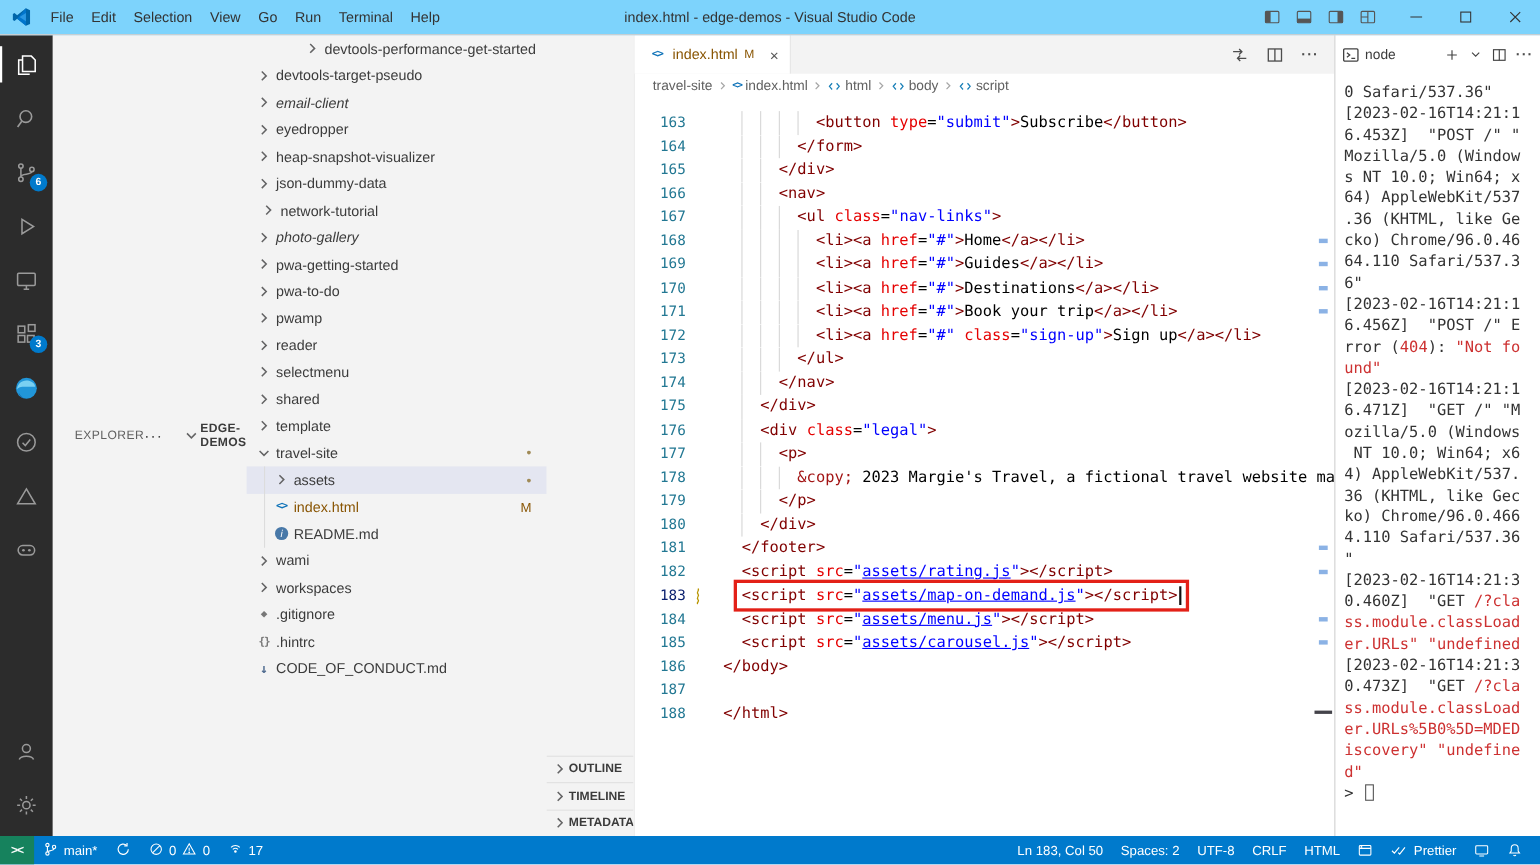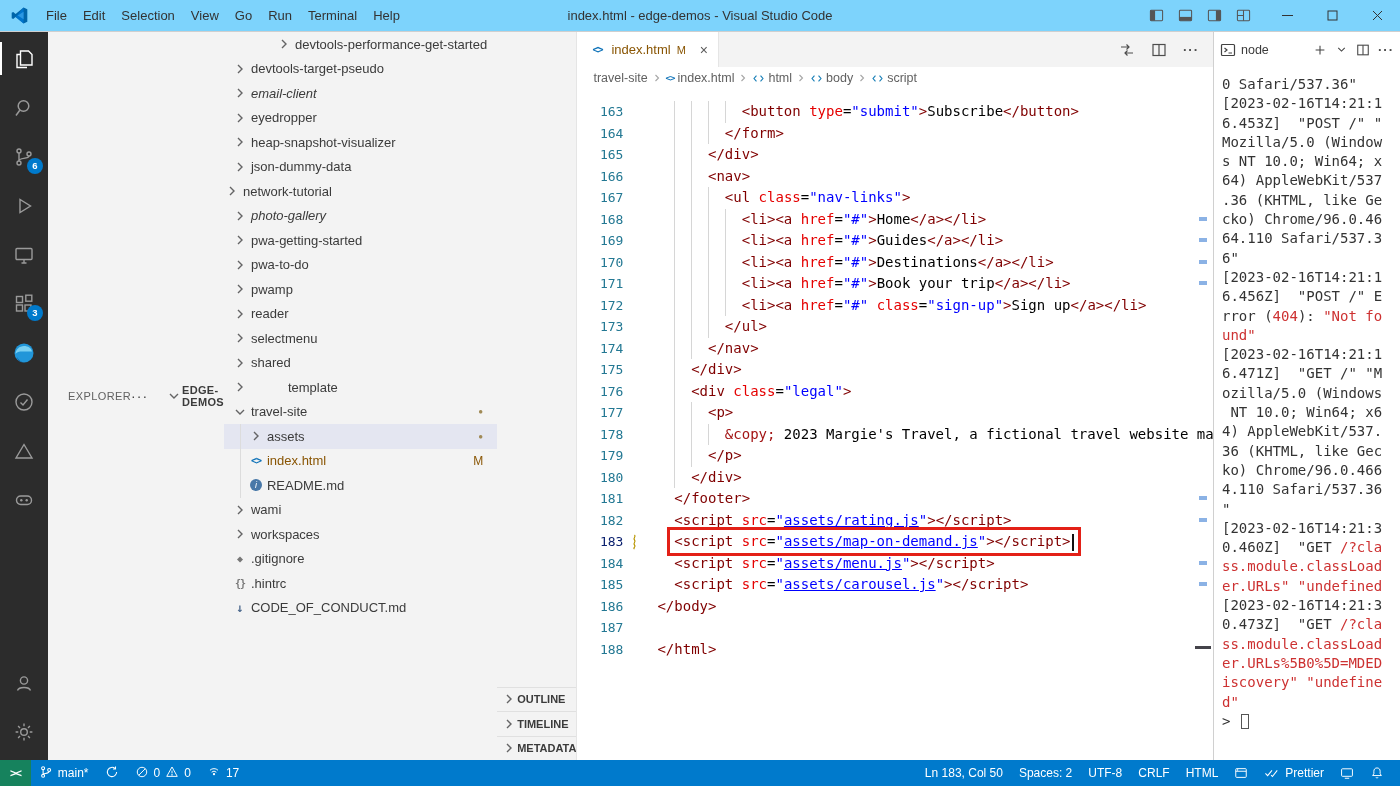--- a/index.html
+++ b/index.html
@@ -314,21 +314,21 @@
             <span class="tree-label">heap-snapshot-visualizer</span>
           </div>
           <div class="tree-row" style="padding-left: 8px;">
             <span class="twisty">
               <svg width="16" height="16" viewBox="0 0 16 16" fill="none" stroke="#646465" stroke-width="1.4">
                 <path d="M6 4l4 4-4 4"></path>
               </svg>
             </span>
             <span class="tree-label">json-dummy-data</span>
           </div>
-          <div class="tree-row" style="">
+          <div class="tree-row" style=" margin-left: 12px;">
             <span class="twisty">
               <svg width="16" height="16" viewBox="0 0 16 16" fill="none" stroke="#646465" stroke-width="1.4">
                 <path d="M6 4l4 4-4 4"></path>
               </svg>
             </span>
             <span class="tree-label">network-tutorial</span>
           </div>
           <div class="tree-row" style="padding-left: 8px; font-style: italic;">
             <span class="twisty">
               <svg width="16" height="16" viewBox="0 0 16 16" fill="none" stroke="#646465" stroke-width="1.4">
@@ -378,21 +378,21 @@
             <span class="tree-label">selectmenu</span>
           </div>
           <div class="tree-row" style="padding-left: 8px;">
             <span class="twisty">
               <svg width="16" height="16" viewBox="0 0 16 16" fill="none" stroke="#646465" stroke-width="1.4">
                 <path d="M6 4l4 4-4 4"></path>
               </svg>
             </span>
             <span class="tree-label">shared</span>
           </div>
-          <div class="tree-row" style="padding-left: 8px; gap: 37px;">
+          <div class="tree-row" style="padding-left: 8px;">
             <span class="twisty">
               <svg width="16" height="16" viewBox="0 0 16 16" fill="none" stroke="#646465" stroke-width="1.4">
                 <path d="M6 4l4 4-4 4"></path>
               </svg>
             </span>
             <span class="tree-label">template</span>
           </div>
           <div class="tree-row" style="padding-left: 8px;">
             <span class="twisty">
               <svg width="16" height="16" viewBox="0 0 16 16" fill="none" stroke="#646465" stroke-width="1.4">

